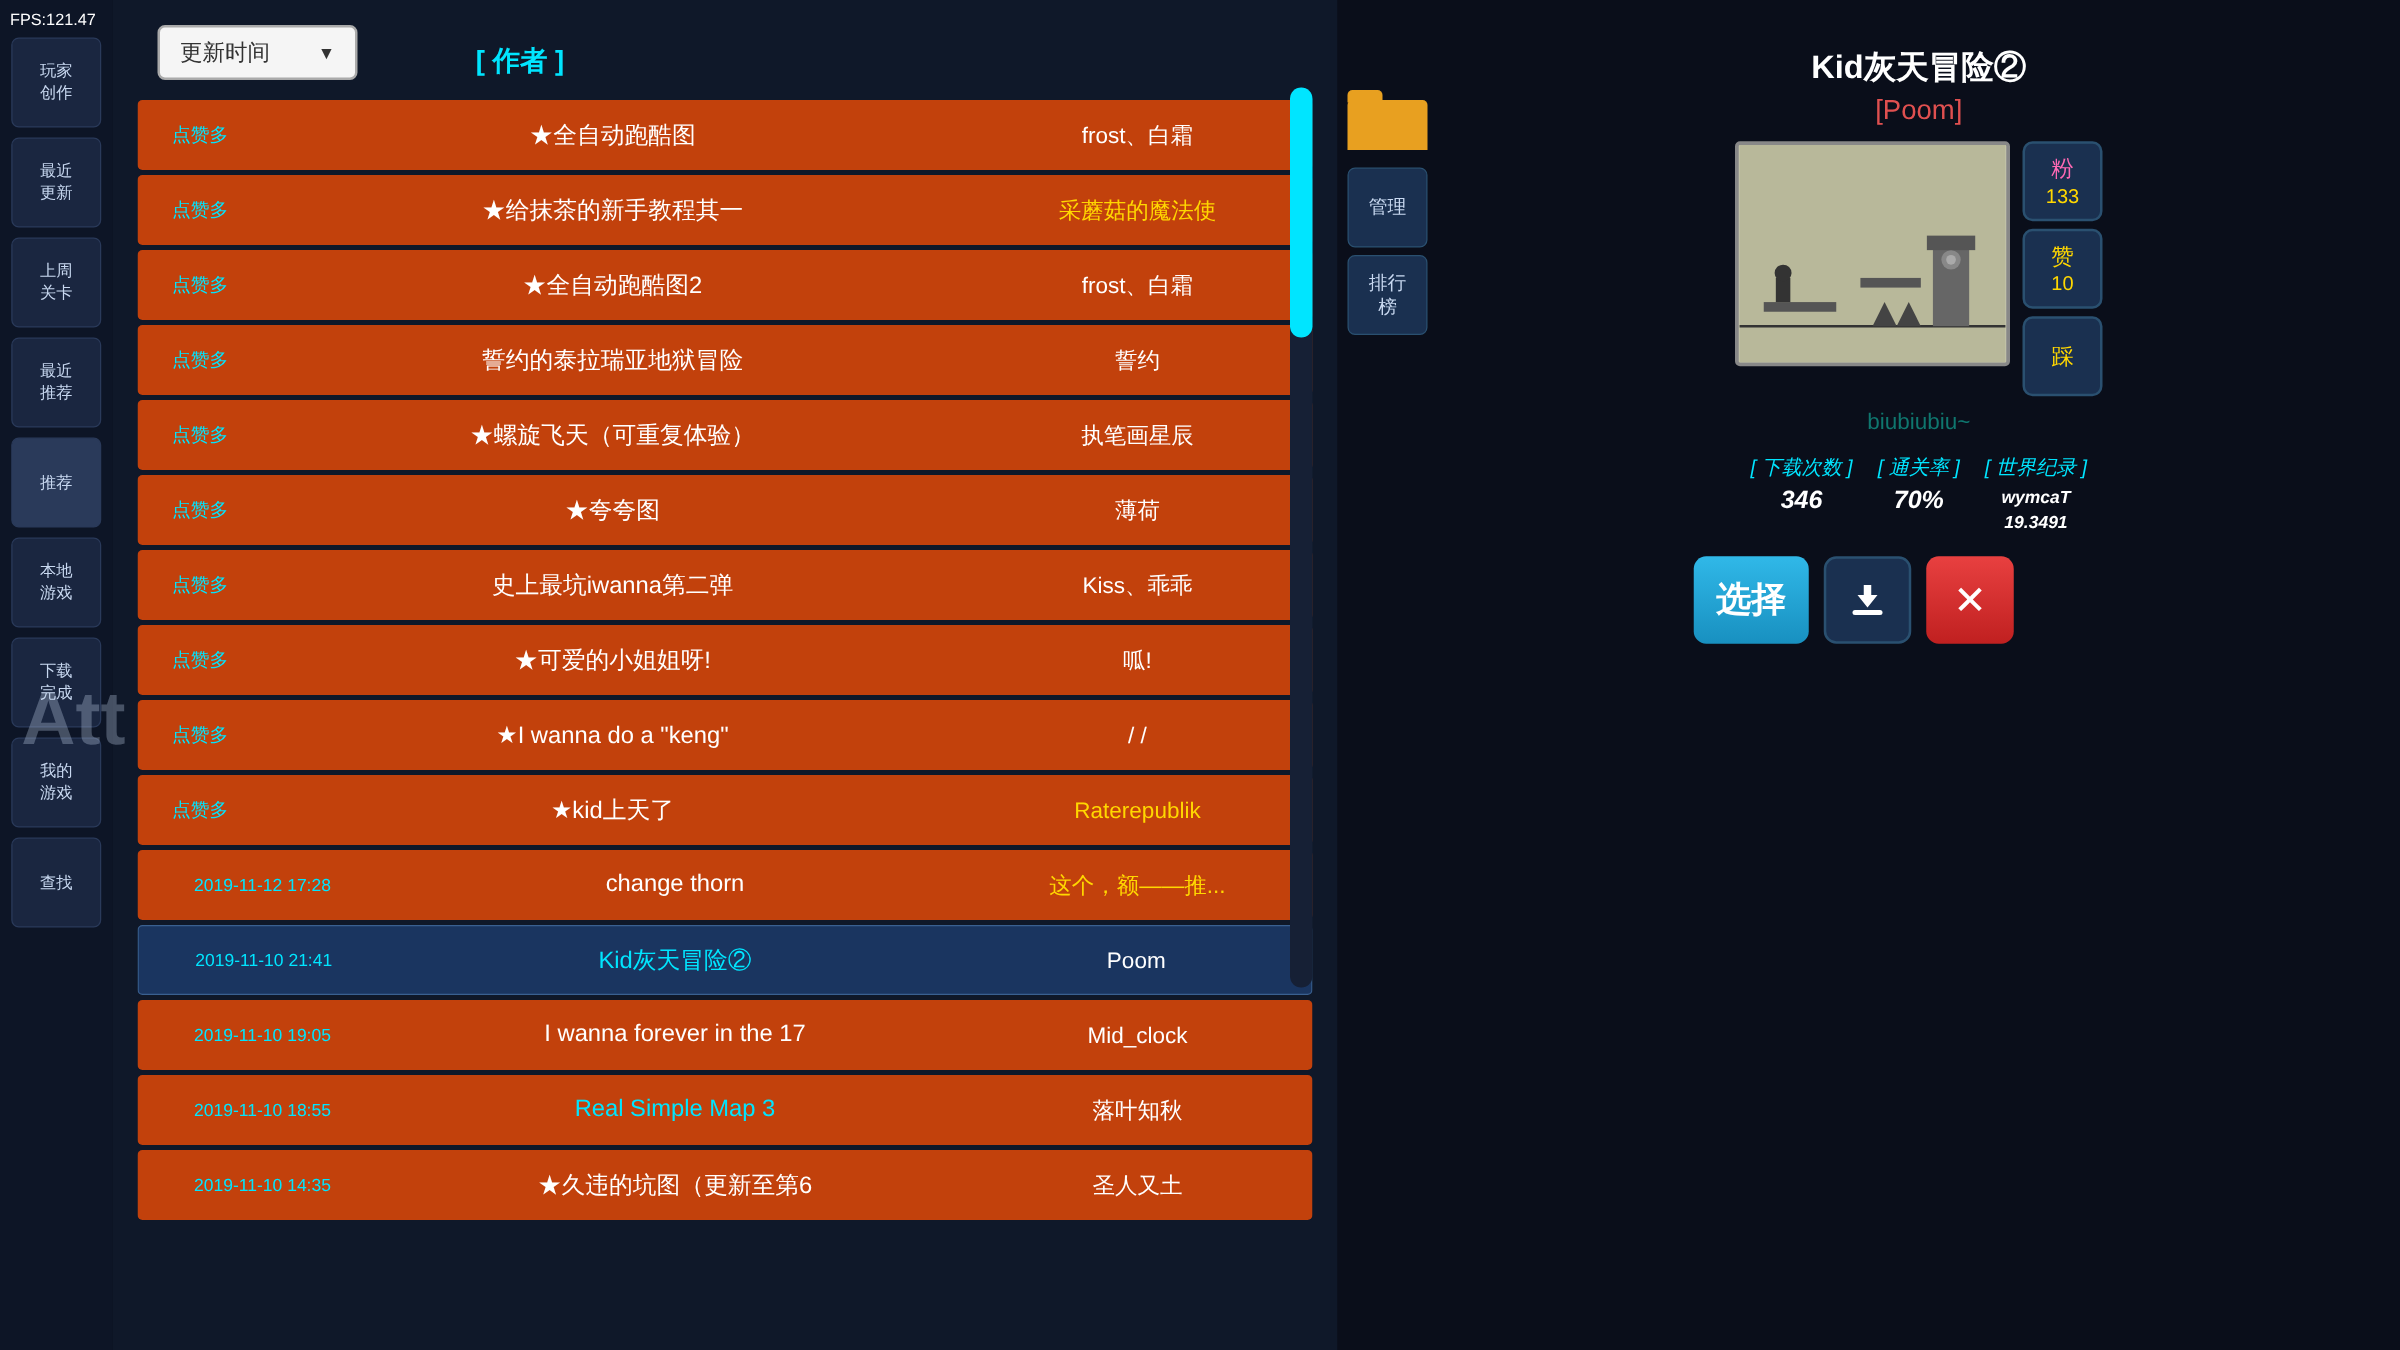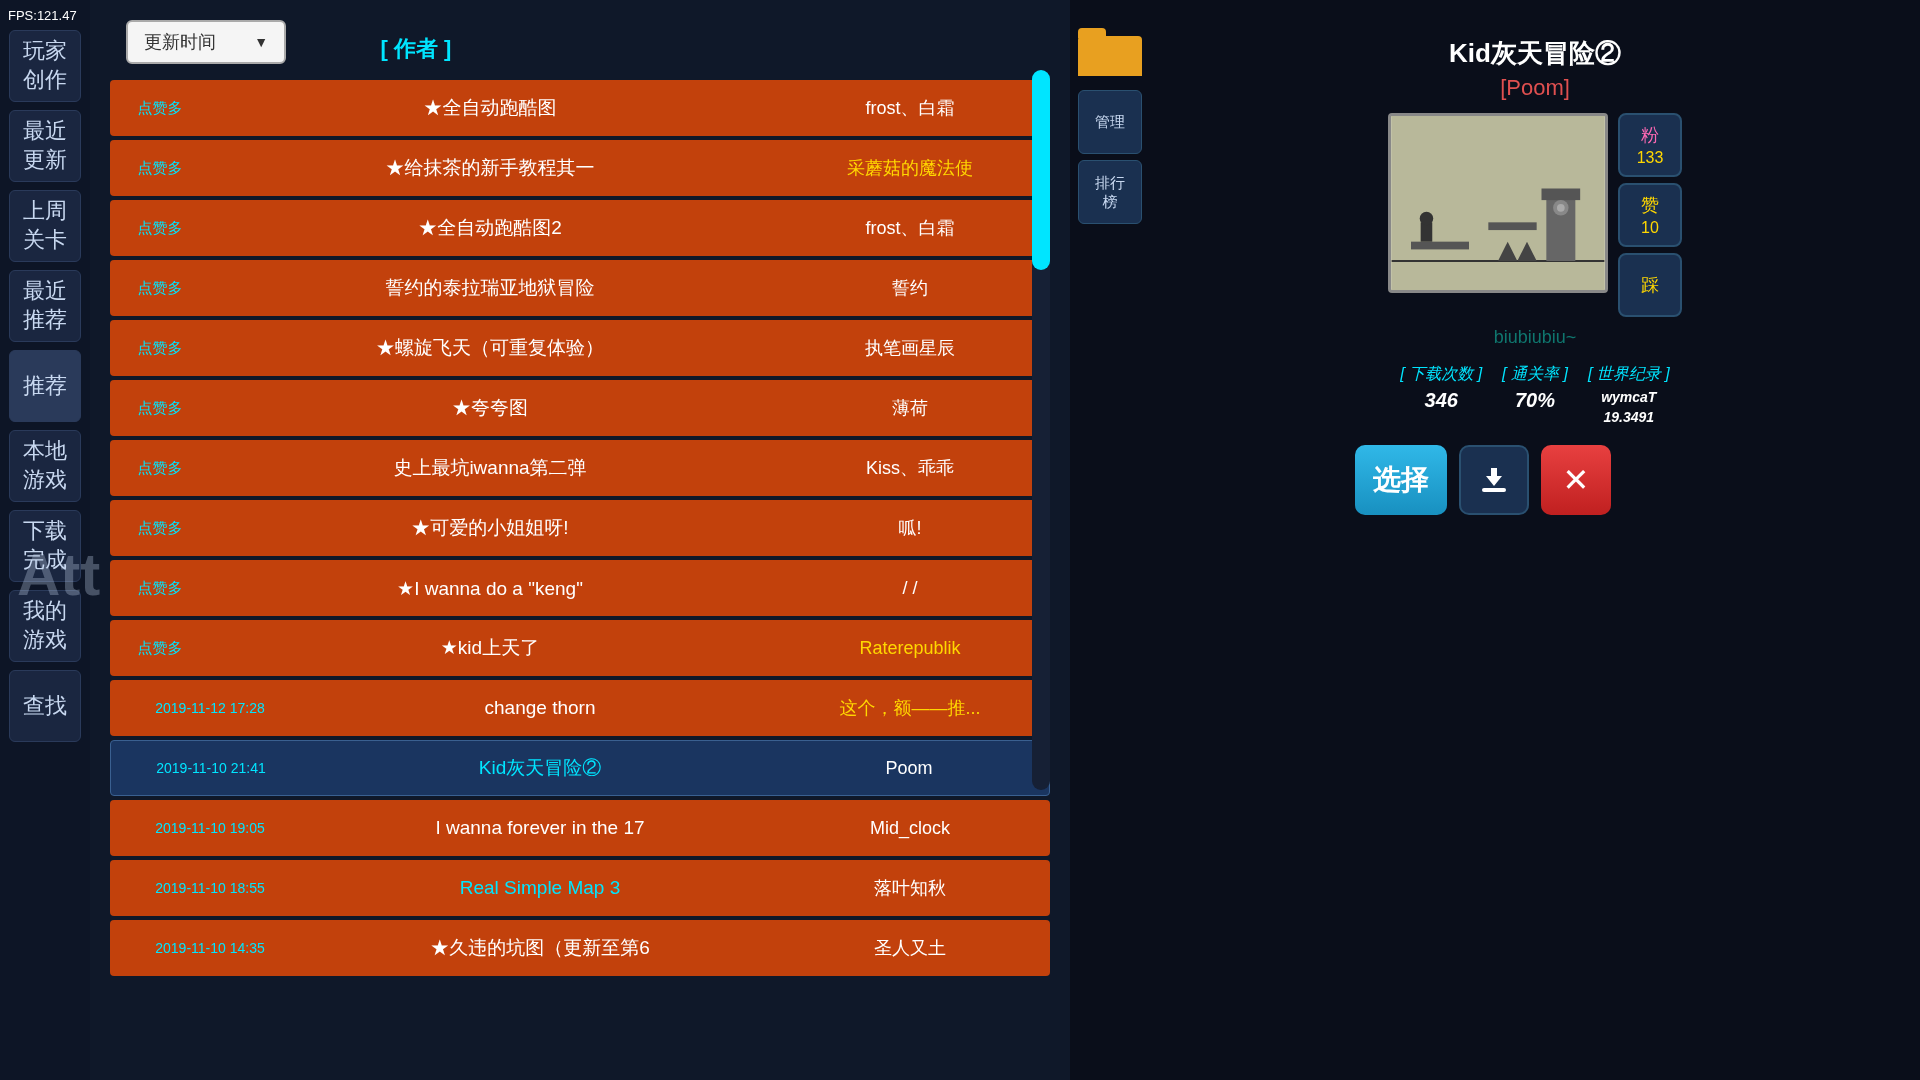--- a/index.html
+++ b/index.html
@@ -37,21 +37,21 @@
       gap: 8px;
     }
 
     .sidebar-btn {
       width: 72px;
       height: 72px;
       background: #1a2640;
       border: 1px solid #2a3a5a;
       border-radius: 6px;
       color: #c8d8f0;
-      font-size: 22px;
+      font-size: 13px;
       text-align: center;
       display: flex;
       align-items: center;
       justify-content: center;
       cursor: pointer;
       line-height: 1.3;
     }
 
     .sidebar-btn.active {
       background: #2a3a5a;
@@ -210,21 +210,21 @@
     
     #right-top-icons {
       position: absolute;
       left: 0;
       top: 0;
       width: 80px;
       height: 760px;
       display: flex;
       flex-direction: column;
       align-items: center;
-      padding-top: 36px;
+      padding-top: 80px;
       gap: 6px;
     }
 
     .right-icon-btn {
       width: 64px;
       height: 64px;
       background: #1a3050;
       border: 1px solid #2a5070;
       border-radius: 6px;
       color: #c8d8f0;

